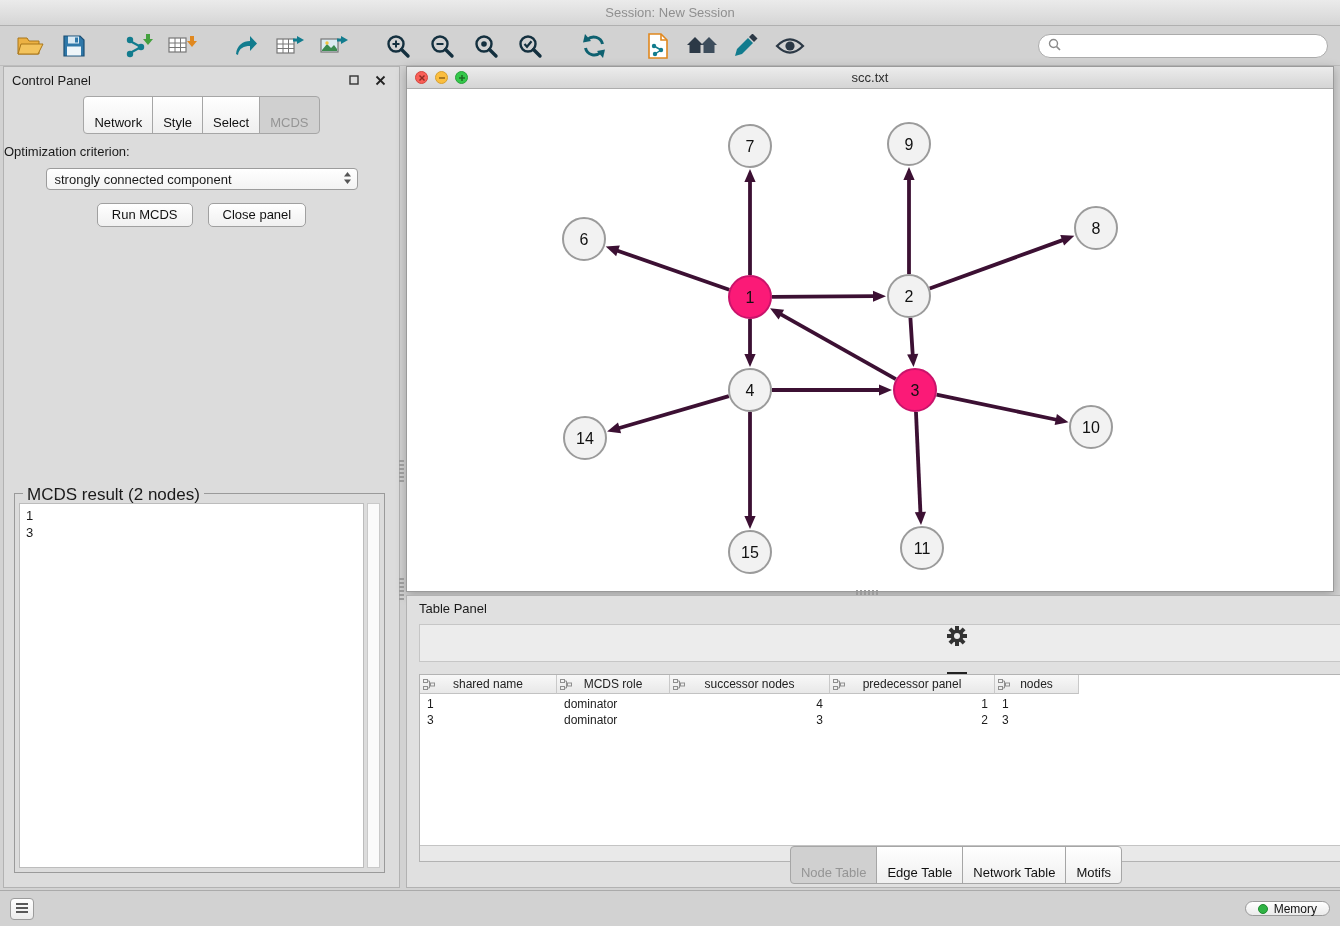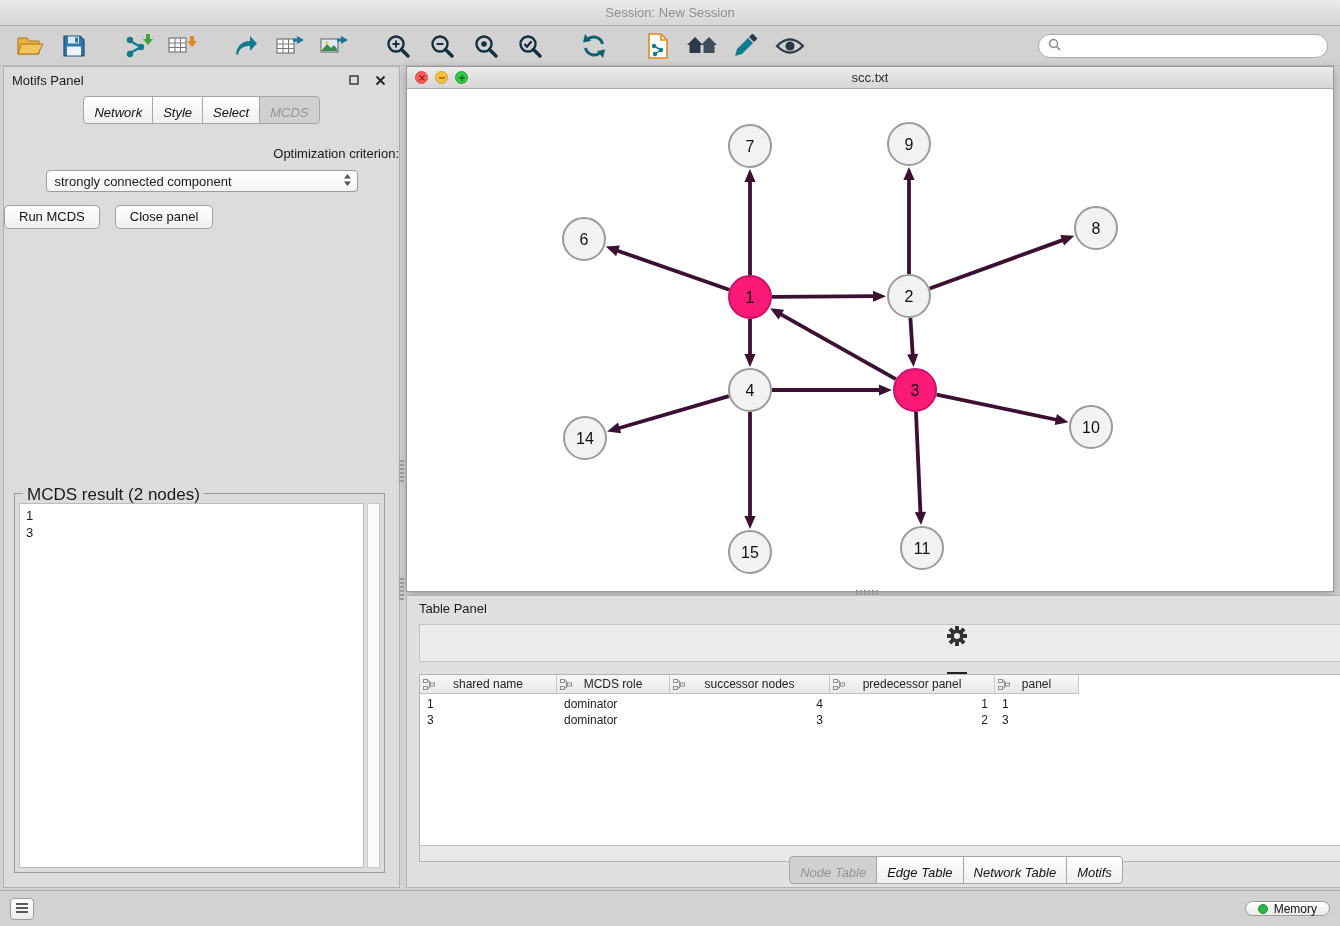--- a/index.html
+++ b/index.html
@@ -40,34 +40,34 @@
     position:absolute; left:3px; top:66px; width:397px; height:822px;
     background:#dcdcdc; border:1px solid #b2b2b2;
   }
   .cp-header { height:26px; display:flex; align-items:center; padding:0 12px 0 8px; gap:12px; }
   .cp-header .title { font-size:13px; color:#1a1a1a; }
   .cp-header .spacer { flex:1; }
   .icon-btn { display:flex; align-items:center; justify-content:center; width:14px; height:14px; }
   .seg-tabs { display:flex; justify-content:center; margin-top:3px; }
   .seg-tab {
     border:1px solid #a6a6a6; background:linear-gradient(#ffffff,#efefef);
-    font-size:13px; padding:8px 10px 3px; margin-left:-1px; color:#111; cursor:default;font-style:italic;
+    font-size:13px; padding:18px 10px 3px; margin-left:-1px; color:#111; cursor:default;
   }
   .seg-tab:first-child { border-radius:4px 0 0 4px; margin-left:0; }
   .seg-tab:last-child  { border-radius:0 4px 4px 0; }
   .seg-tab.active { background:#d0d0d0; color:#959595; }
-  .opt-label { text-align:right; font-size:13px; margin-top:22px; }
+  .opt-label { text-align:left; font-size:13px; margin-top:10px; }
   .cp-select {
     width:312px; height:22px; margin:9px auto 0;
     background:linear-gradient(#ffffff,#f3f3f3);
     border:1px solid #9c9c9c; border-radius:4px;
     display:flex; align-items:center; justify-content:space-between;
     padding:0 5px 0 8px; font-size:13px;
   }
-  .cp-buttons { display:flex; gap:15px; margin-top:13px; }
+  .cp-buttons { display:flex; justify-content:center; gap:15px; margin-top:13px; }
   .mac-btn {
     font-family:"Liberation Sans",sans-serif;
     background:linear-gradient(#ffffff,#f0f0f0);
     border:1px solid #a0a0a0; border-radius:5px;
     font-size:13px; padding:3px 14px 4px; color:#111;
   }
   .result-box {
     position:absolute; left:10px; right:14px; top:426px; bottom:14px;
     border:1px solid #9a9a9a;
   }
@@ -314,21 +314,21 @@
     <span><svg width="13" height="13" viewBox="0 0 13 13">
           <circle cx="5.5" cy="5.5" r="4" fill="none" stroke="#8a8a8a" stroke-width="1.4"></circle>
           <line x1="8.6" y1="8.6" x2="12" y2="12" stroke="#8a8a8a" stroke-width="1.6"></line>
         </svg></span>
     <input value="" placeholder="" style="">
   </div>
 </div>
 
 <div class="control-panel">
   <div class="cp-header">
-    <span class="title">Motifs Panel</span>
+    <span class="title">Control Panel</span>
     <span class="spacer"></span>
     <span class="icon-btn">
         <svg width="10" height="10">
           <rect x="1" y="1" width="8" height="8" fill="none" stroke="#333" stroke-width="1.4"></rect>
         </svg>
       </span>
     <span class="icon-btn">
         <svg width="11" height="11">
           <g stroke="#222" stroke-width="1.8">
             <line x1="1.5" y1="1.5" x2="9.5" y2="9.5"></line>
@@ -608,21 +608,21 @@
         </div>
         <div class="tcol-h" style="width: 84px;">
           <span class="col-menu"><svg width="12" height="11" viewBox="0 0 12 11">
               <g fill="none" stroke="#8f8f8f" stroke-width="1">
                 <rect x="0.5" y="0.5" width="4" height="3"></rect>
                 <rect x="7.5" y="4" width="4" height="3"></rect>
                 <rect x="0.5" y="7.5" width="4" height="3"></rect>
                 <path d="M4.5 2 h2 v7 h-2 M6.5 5.5 h1"></path>
               </g>
             </svg></span>
-          <span>panel</span>
+          <span>nodes</span>
         </div>
       </div>
     <div class="tbody">
         <div class="trow">
           <div class="tcell" style="width: 137px; text-align: left;">1</div>
           <div class="tcell" style="width: 113px; text-align: left;">dominator</div>
           <div class="tcell" style="width: 160px; text-align: right;">4</div>
           <div class="tcell" style="width: 165px; text-align: right;">1</div>
           <div class="tcell" style="width: 84px; text-align: left;">1</div>
         </div>

